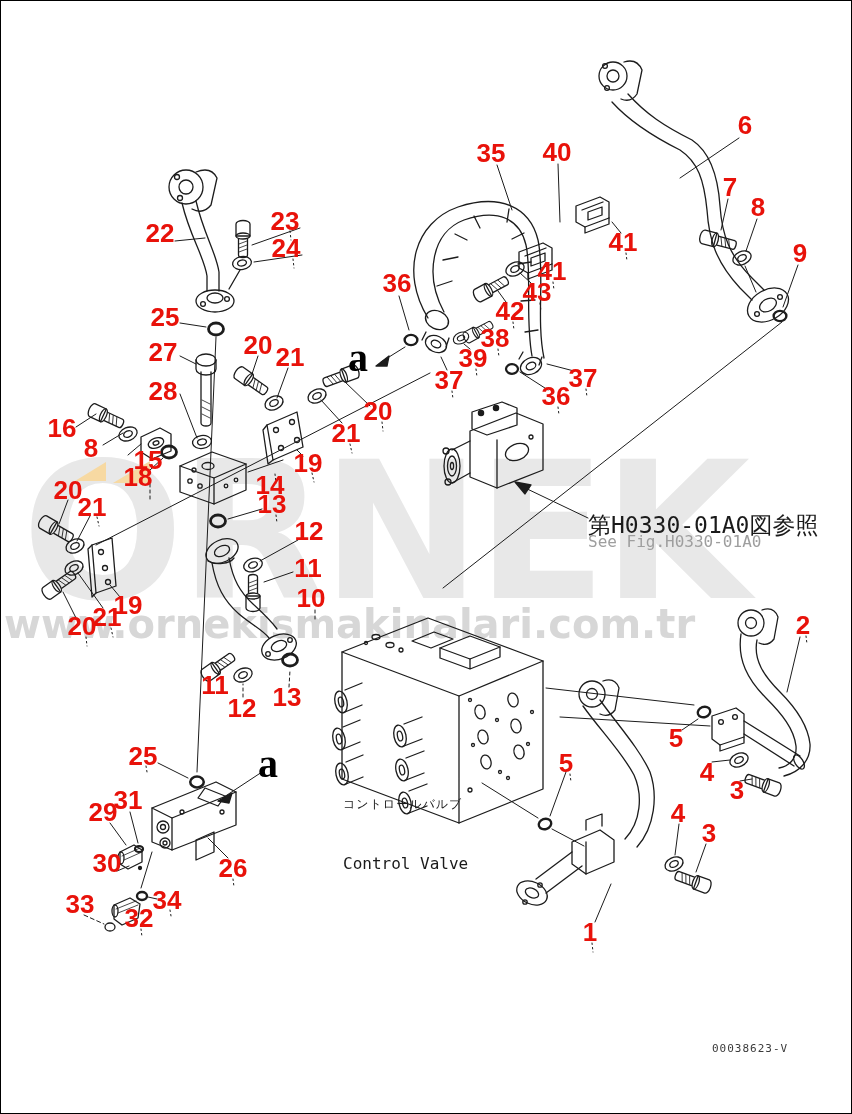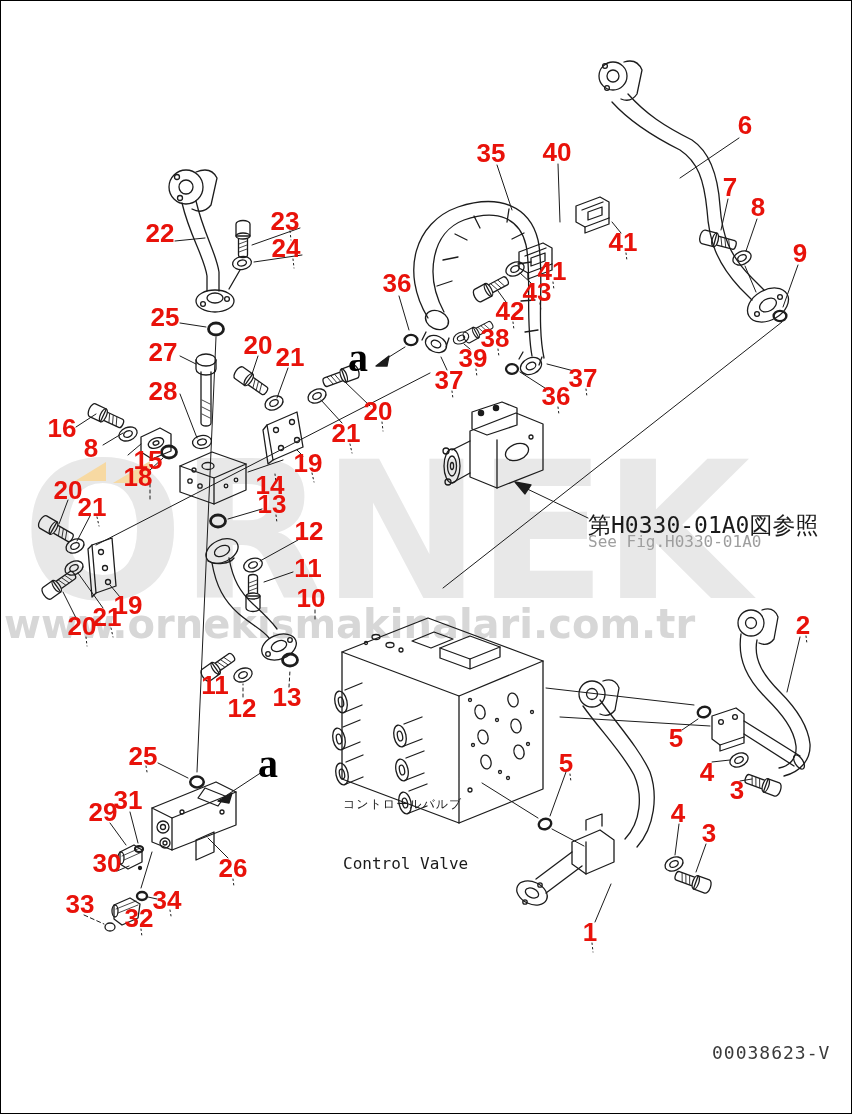--- a/index.html
+++ b/index.html
@@ -28,21 +28,21 @@
   }
   .wm-tris{position:absolute;left:0;top:0;}
   
   .art{position:absolute;left:0;top:0;z-index:2;}
   
   .caption{position:absolute;z-index:3;color:#1a1a1a;font-family:"DejaVu Sans Mono","Liberation Mono",monospace;white-space:nowrap;}
   .cap-jp-valve{left:343px;top:796px;font-size:12px;letter-spacing:1px;}
   .cap-en-valve{left:343px;top:854px;font-size:16px;}
   .cap-fig-jp{left:588px;top:510px;font-size:23px;letter-spacing:0px;}
   .cap-fig-en{left:588px;top:532px;font-size:16px;color:var(--fig-gray);}
-  .drawing-no{left:712px;top:1042px;font-size:18px;letter-spacing:1px;color:#3a3a3a;}
+  .drawing-no{left:712px;top:1042px;font-size:11px;letter-spacing:1px;color:#3a3a3a;}
   .labels-layer{position:absolute;inset:0;z-index:4;pointer-events:none;}
   .plabel{
     position:absolute;transform:translate(-50%,-50%);color:var(--label-red);
     font-size:26px;font-weight:bold;font-family:"Liberation Sans",sans-serif;white-space:nowrap;
   }
   .vlabel{
     position:absolute;transform:translate(-50%,-50%);color:#000;
     font-size:40px;font-weight:bold;font-family:"Liberation Serif",serif;
   }
 </style>

